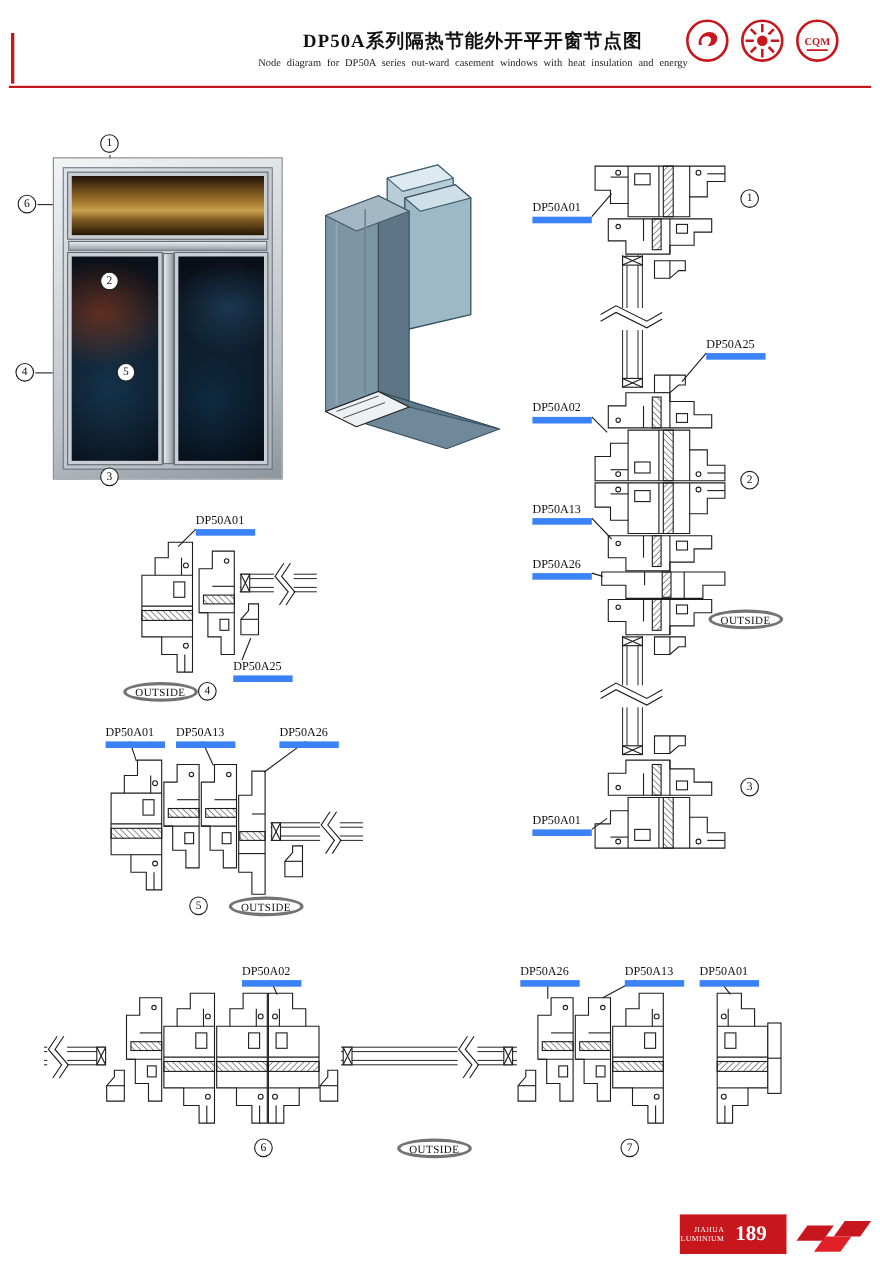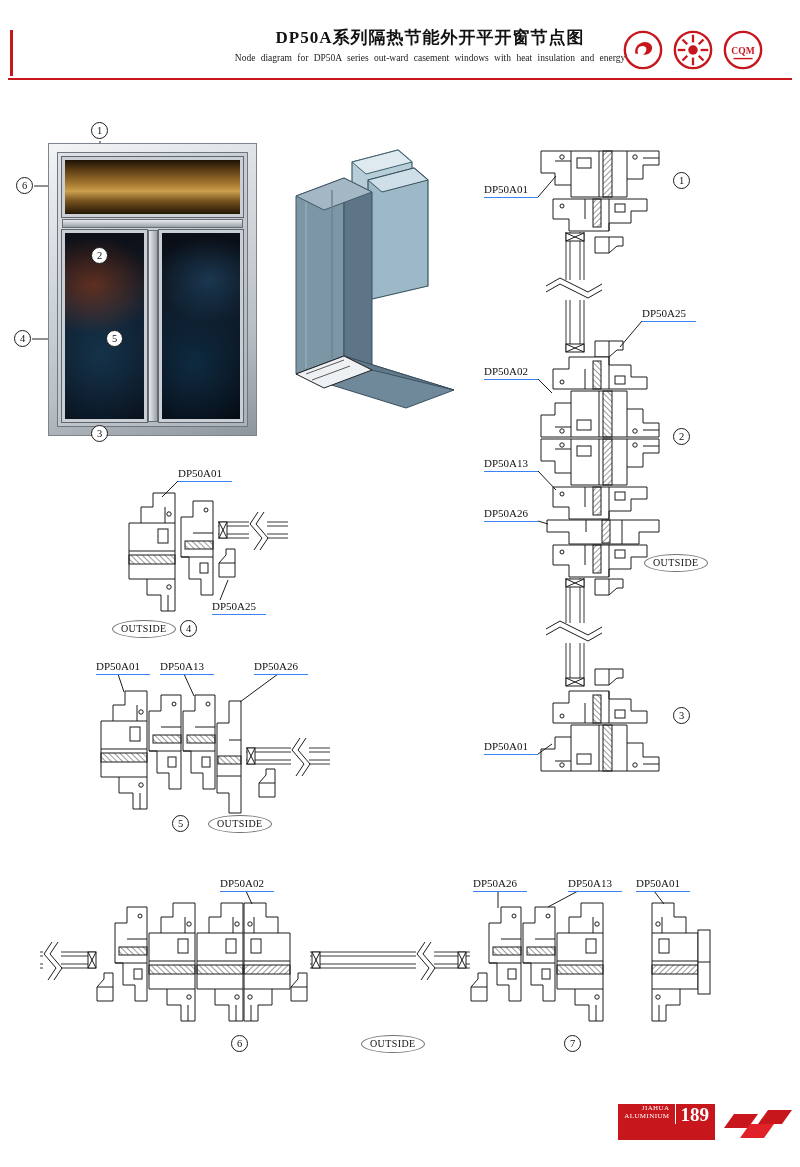--- a/index.html
+++ b/index.html
@@ -6,21 +6,21 @@
   body{margin:0;background:#9b9b9b}
   #page{position:relative;width:800px;height:1167px;margin:0 auto;background:#fff;
         font-family:Liberation Serif, serif;color:#111;overflow:hidden}
   #draw{position:absolute;left:0;top:0;pointer-events:none}
 
   
   .red-tick{position:absolute;left:10px;top:30px;width:3px;height:46px;background:#c8161d}
   .header-text{position:absolute;left:150px;top:26px;width:560px;text-align:center}
   .title{font-size:17px;font-weight:bold;letter-spacing:1px}
   .subtitle{margin-top:4px;font-size:9.5px;word-spacing:3px;color:#222}
-  .logos{position:absolute;left:622px;top:29px;display:flex;gap:8px}
+  .logos{position:absolute;left:622px;top:16px;display:flex;gap:8px}
   .rule{position:absolute;left:8px;top:78px;width:784px;height:2px;background:#c8161d}
 
   
   .photo{position:absolute;left:48px;top:143px;width:209px;height:293px;padding:8px;
          background:linear-gradient(160deg,#f2f4f6,#b9c0c6 70%,#8e969d);border:1px solid #7d848b}
   .ph-frame{width:100%;height:100%;display:flex;flex-direction:column;padding:4px;
             border:1px solid #6f767d;background:linear-gradient(135deg,#dfe3e7,#aab1b8)}
   .ph-transom{height:60px;border:3px solid #c9cfd5;outline:1px solid #5f666d;
       background:linear-gradient(180deg,#1c1206 0%,#5a3c14 18%,#a87a30 45%,#caa04e 58%,#7a5620 75%,#241604 100%)}
   .ph-rail{height:9px;margin:2px 0;background:linear-gradient(180deg,#e8ebee,#9aa1a8);border:1px solid #666d74}
@@ -29,29 +29,29 @@
   .ph-pane.left{background:radial-gradient(90px 70px at 35% 28%,rgba(160,60,20,.55),transparent 70%),
       radial-gradient(120px 140px at 45% 65%,#14324a 0%,rgba(10,20,34,0) 70%),
       linear-gradient(180deg,#0c1018 0%,#101a28 40%,#060a12 100%)}
   .ph-mull{width:10px;margin:0 1px;background:linear-gradient(90deg,#e8ebee,#9aa1a8);border:1px solid #666d74}
   .ph-pane.right{background:radial-gradient(80px 60px at 60% 25%,rgba(40,90,130,.5),transparent 70%),
       radial-gradient(100px 120px at 40% 70%,#0e2a40 0%,rgba(8,16,28,0) 70%),
       linear-gradient(180deg,#0a0e16 0%,#0e1824 45%,#05080f 100%)}
 
   
   .plabel{position:absolute;font-size:11px;line-height:13px;padding-bottom:1px;
-          border-bottom:1px solid #3b82f6;white-space:nowrap;min-width:54px}
+          border-bottom:6px solid #3b82f6;white-space:nowrap;min-width:54px}
   .callout{position:absolute;width:17px;height:17px;border:1px solid #1c1c1c;border-radius:50%;
            background:#fff;font-size:10.5px;line-height:16px;text-align:center}
-  .outside{position:absolute;height:18px;padding:0 8px;border:1px solid #737373;border-radius:50%;
+  .outside{position:absolute;height:18px;padding:0 8px;border:3px solid #737373;border-radius:50%;
            background:#fff;font-size:10px;line-height:16px;letter-spacing:.4px}
 
   
   .footer-band{position:absolute;left:618px;top:1104px;width:97px;height:36px;background:#c8161d;
-               display:flex;align-items:flex-start;justify-content:flex-end;gap:5px;padding-right:6px}
+               display:flex;align-items:center;justify-content:flex-end;gap:5px;padding-right:18px}
   .footer-brand{text-align:right;color:#fff;font-size:7px;line-height:8px;letter-spacing:.4px}
   .footer-divider{width:1px;height:20px;background:#fff}
   .footer-page{color:#fff;font-size:19px;font-weight:bold}
   .footer-logo{position:absolute;left:716px;top:1098px}
 </style>
 </head>
 <body>
 
 <div id="page">
 

